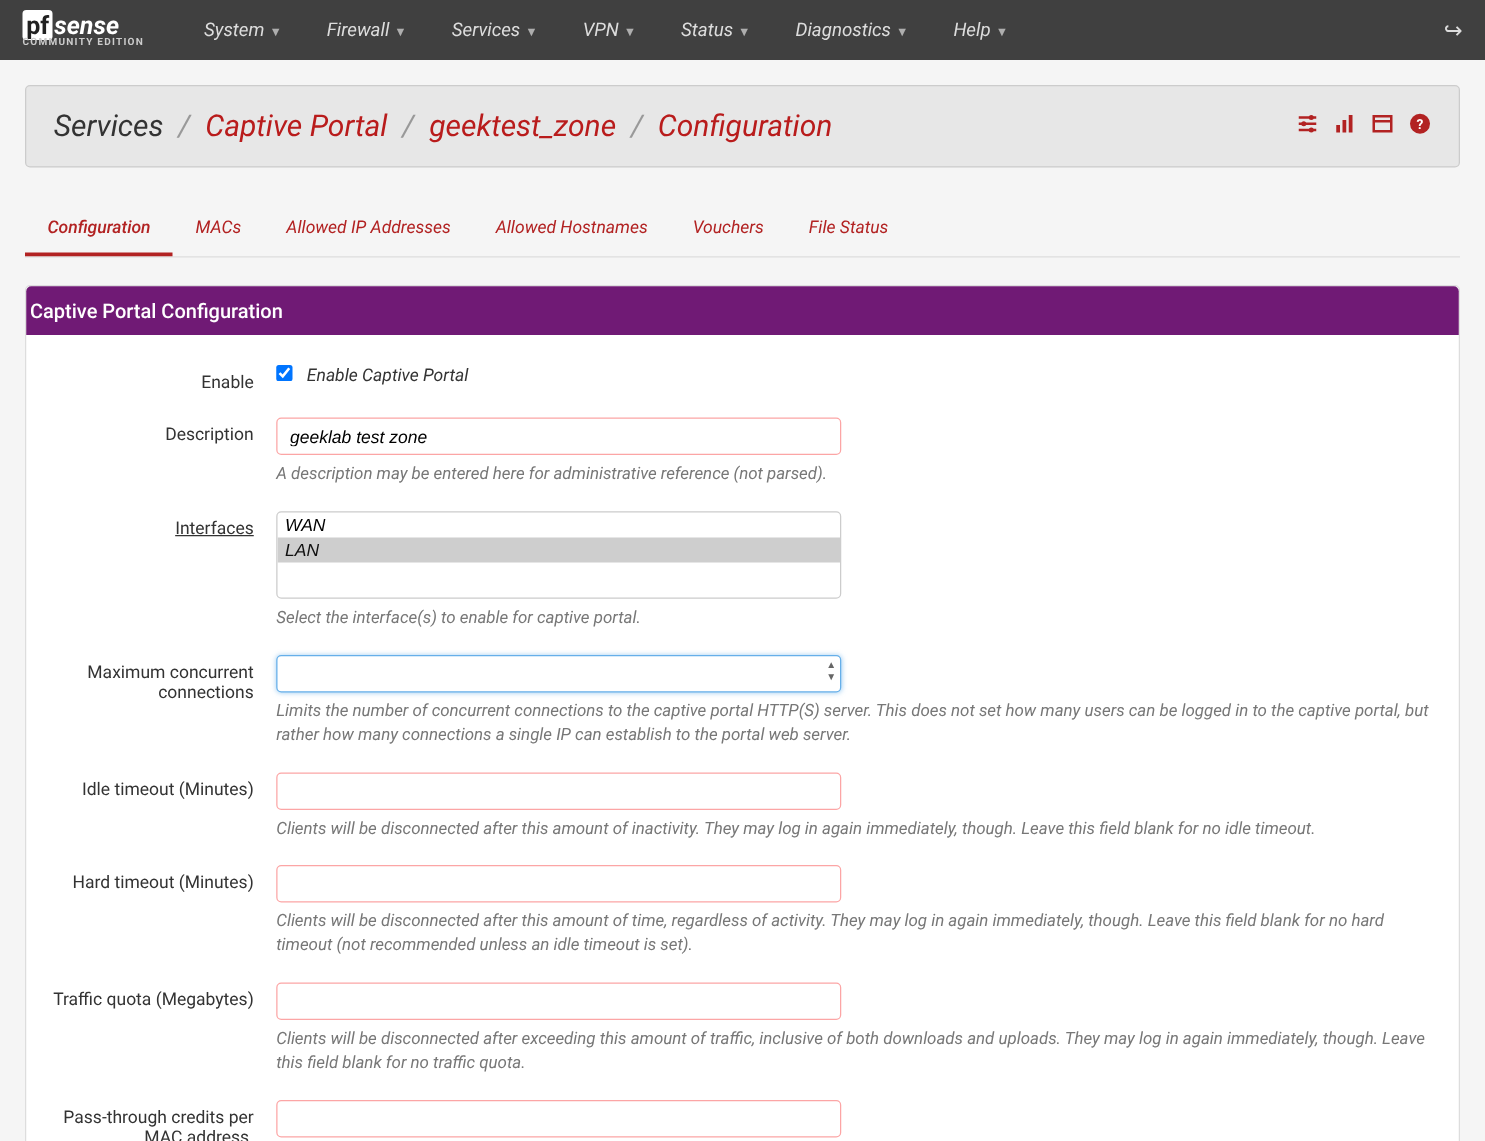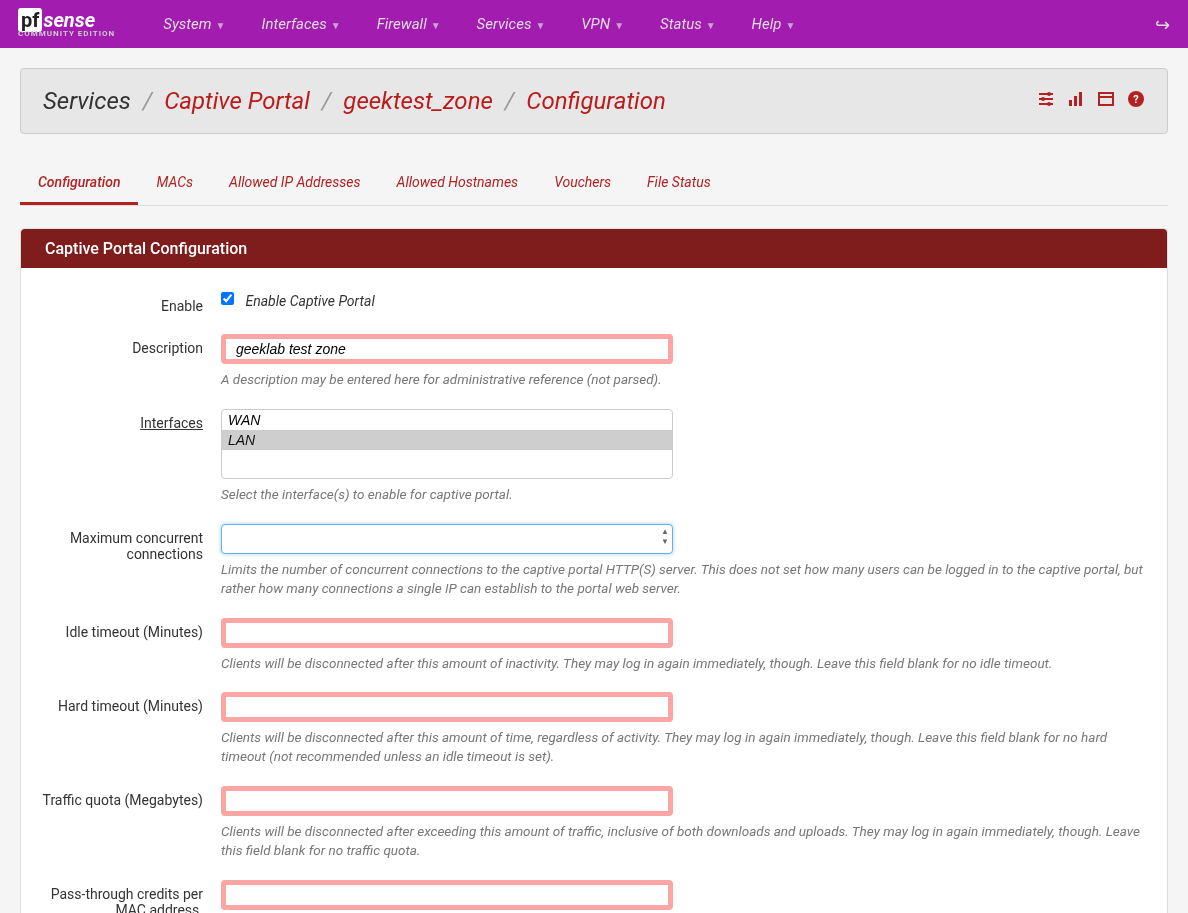--- a/index.html
+++ b/index.html
@@ -1,66 +1,66 @@
 <!DOCTYPE html>
 <html><head>
 <meta charset="utf-8">
 <style>
 * { box-sizing: border-box; margin: 0; padding: 0; }
 body { font-family: -apple-system, BlinkMacSystemFont, "Segoe UI", Roboto, "Helvetica Neue", Arial, sans-serif; font-size: 14px; color: #333; background: #f5f5f5; }
-.navbar { background: #a21caf; height: 48px; display: flex; align-items: center; padding: 0 18px; }
+.navbar { background: #404040; height: 48px; display: flex; align-items: center; padding: 0 18px; }
 .logo { color: #fff; font-weight: bold; margin-right: 30px; text-align: left; }
 .logo-main { font-size: 20px; line-height: 18px; font-style: italic; }
 .logo-main .pf { background: #fff; color: #212121; padding: 0 3px; border-radius: 3px; font-style: normal; margin-right: 1px; }
 .logo-sub { font-size: 8px; letter-spacing: 1px; color: #ccc; }
 .nav-menu { display: flex; list-style: none; flex: 1; }
 .nav-menu li { padding: 14px 18px; color: #ddd; font-style: italic; font-size: 15px; cursor: pointer; position: relative; }
 .nav-menu li .caret { margin-left: 4px; font-size: 10px; opacity: .7; }
 .logout-icon { color: #ddd; font-size: 18px; cursor: pointer; }
 .container { padding: 20px; max-width: 1188px; margin: 0 auto; }
 .breadcrumb-panel { background: #e7e7e7; border: 1px solid #ccc; border-radius: 4px; padding: 18px 22px; display: flex; align-items: center; justify-content: space-between; }
 .breadcrumb { font-size: 24px; font-style: italic; color: #333; }
 .breadcrumb a { color: #b91c1c; text-decoration: none; }
 .breadcrumb .sep { color: #999; margin: 0 6px; }
 .breadcrumb-icons { display: flex; gap: 12px; }
 .breadcrumb-icons span { color: #b22222; font-size: 18px; cursor: pointer; }
 .tabs { display: flex; list-style: none; border-bottom: 1px solid #ddd; margin-top: 28px; }
 .tabs li { padding: 12px 18px; font-style: italic; color: #b22222; cursor: pointer; font-size: 14px; }
 .tabs li.active { border-bottom: 3px solid #b22222; font-weight: 500; }
 .panel { background: #fff; border: 1px solid #ddd; border-radius: 4px; margin-top: 22px; }
-.panel-header { background: #7f1d1d; color: #fff; padding: 10px 24px; font-size: 16px; font-weight: 500; border-radius: 4px 4px 0 0; }
+.panel-header { background: #701a75; color: #fff; padding: 10px 3px; font-size: 16px; font-weight: 500; border-radius: 4px 4px 0 0; }
 .panel-body { padding: 14px 20px; }
 .form-row { display: flex; padding: 10px 0; align-items: flex-start; }
 .form-label { width: 180px; text-align: right; padding-right: 18px; font-weight: 400; font-size: 14px; padding-top: 6px; color: #333; }
 .form-label.underline { text-decoration: underline; }
 .form-control-wrap { flex: 1; }
 .checkbox-label { font-style: italic; margin-left: 8px; vertical-align: middle; text-align: center; }
-input[type="text"], input[type="number"] { width: 452px; height: 30px; padding: 4px 10px; border: 5px solid #fca5a5; border-radius: 4px; font-style: italic; font-size: 14px; }
+input[type="text"], input[type="number"] { width: 452px; height: 30px; padding: 4px 10px; border: 1px solid #fca5a5; border-radius: 4px; font-style: italic; font-size: 14px; }
 input[type="number"].focused { border: 1px solid #66afe9; box-shadow: 0 0 4px rgba(102,175,233,.6); outline: none; }
 select[multiple] { width: 452px; height: 70px; border: 1px solid #ccc; border-radius: 4px; font-style: italic; font-size: 14px; overflow-y: scroll; }
 select[multiple] option { padding: 2px 6px; }
 .num-wrap { position: relative; display: inline-block; }
 .spinner { position: absolute; right: 4px; top: 3px; display: flex; flex-direction: column; font-size: 8px; color: #666; line-height: 10px; }
 .help-text { font-style: italic; color: #777; font-size: 13.5px; margin-top: 6px; line-height: 1.4; }
 </style>
 </head>
 <body>
 
 <div class="navbar">
   <div class="logo">
     <div class="logo-main"><span class="pf">pf</span><span>sense</span></div>
     <div class="logo-sub">COMMUNITY EDITION</div>
   </div>
   <ul class="nav-menu">
     <li><span>System</span><span class="caret">▼</span></li>
-    <li><span>Interfaces</span><span class="caret">▼</span></li>
     <li><span>Firewall</span><span class="caret">▼</span></li>
     <li><span>Services</span><span class="caret">▼</span></li>
     <li><span>VPN</span><span class="caret">▼</span></li>
     <li><span>Status</span><span class="caret">▼</span></li>
+    <li><span>Diagnostics</span><span class="caret">▼</span></li>
     <li><span>Help</span><span class="caret">▼</span></li>
   </ul>
   <span class="logout-icon">↪</span>
 </div>
 
 <div class="container">
   <div class="breadcrumb-panel">
     <div class="breadcrumb">
       <span>Services</span>
       <span class="sep">/</span>

